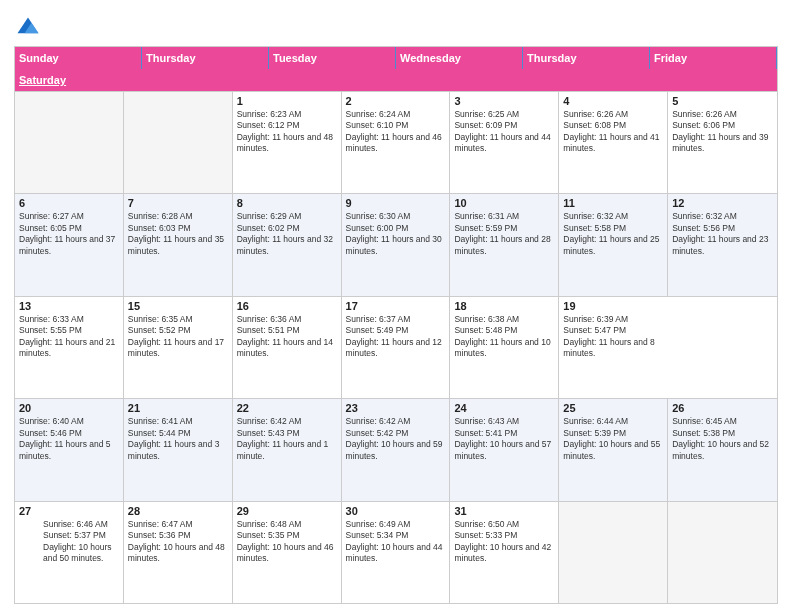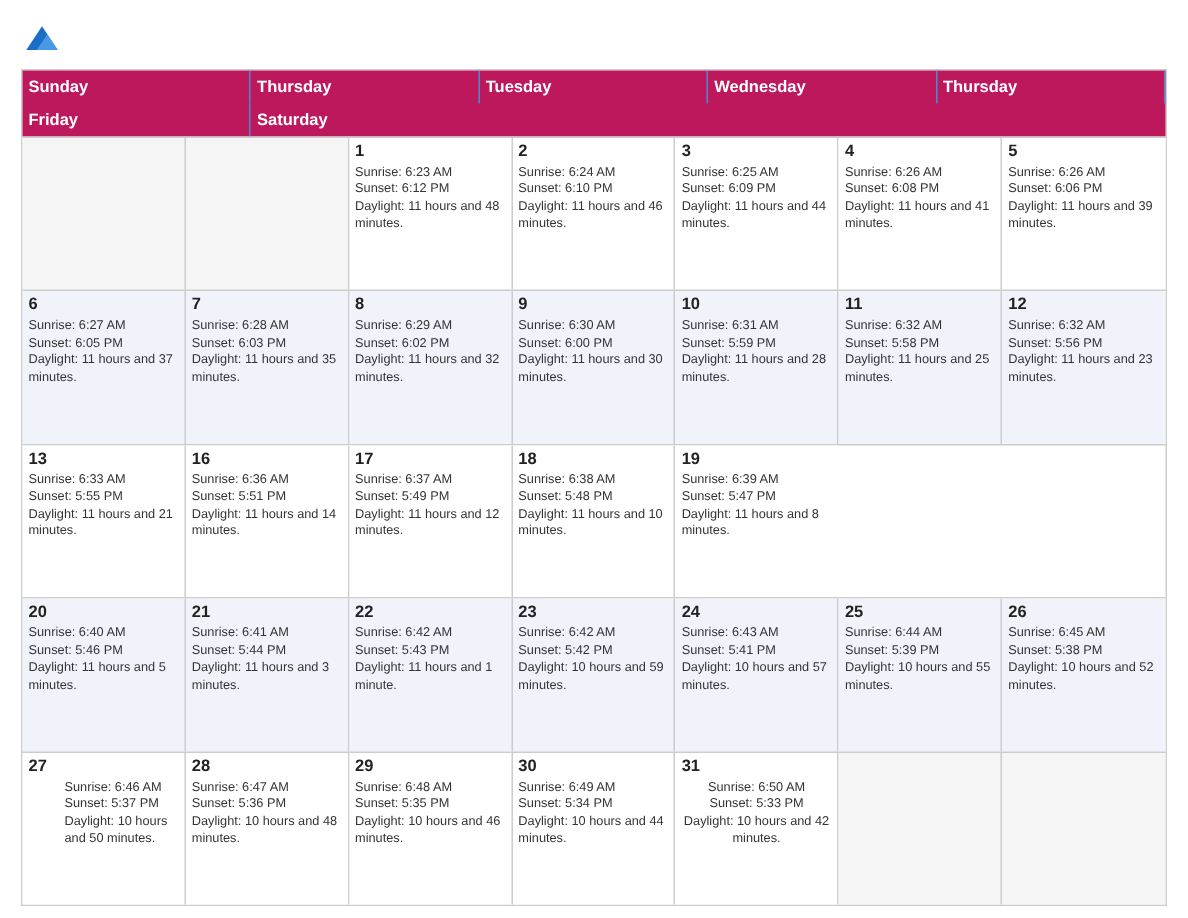--- a/index.html
+++ b/index.html
@@ -64,32 +64,32 @@
       margin-top: 2px;
     }
     .calendar {
       flex: 1;
       display: flex;
       flex-direction: column;
       border: 1px solid #ccc;
     }
     .cal-header-row {
       display: grid;
-      grid-template-columns: repeat(5, 1fr);
-      background: #be185d;
+      grid-template-columns: repeat(6, 1fr);
+      background: #ec4899;
     }
     .cal-header-cell {
       color: #fff;
       font-size: 11px;
       font-weight: bold;
       padding: 5px 4px;
       text-align: left;
       border-right: 1px solid #4a8ad0;
     }
-    .cal-header-cell:last-child { border-right: none; }
+    .cal-header-cell:last-child { border-right: none; text-decoration: underline; }
     .cal-body {
       display: flex;
       flex-direction: column;
       flex: 1;
     }
     .cal-week {
       display: grid;
       grid-template-columns: repeat(7, 1fr);
       flex: 1;
       border-top: 1px solid #ccc;
@@ -230,20 +230,26 @@
           </div>
         </div>
         <div class="cal-week">
           <div class="cal-cell">
             <span class="day-num">13</span>
             <div class="day-detail" style="white-space: pre-line;">Sunrise: 6:33 AM
 Sunset: 5:55 PM
 Daylight: 11 hours and 21 minutes.</div>
           </div>
           <div class="cal-cell">
+            <span class="day-num">15</span>
+            <div class="day-detail" style="white-space: pre-line;">Sunrise: 6:35 AM
+Sunset: 5:52 PM
+Daylight: 11 hours and 17 minutes.</div>
+          </div>
+          <div class="cal-cell">
             <span class="day-num">16</span>
             <div class="day-detail" style="white-space: pre-line;">Sunrise: 6:36 AM
 Sunset: 5:51 PM
 Daylight: 11 hours and 14 minutes.</div>
           </div>
           <div class="cal-cell">
             <span class="day-num">17</span>
             <div class="day-detail" style="white-space: pre-line;">Sunrise: 6:37 AM
 Sunset: 5:49 PM
 Daylight: 11 hours and 12 minutes.</div>
@@ -325,21 +331,21 @@
 Daylight: 10 hours and 46 minutes.</div>
           </div>
           <div class="cal-cell">
             <span class="day-num">30</span>
             <div class="day-detail" style="white-space: pre-line;">Sunrise: 6:49 AM
 Sunset: 5:34 PM
 Daylight: 10 hours and 44 minutes.</div>
           </div>
           <div class="cal-cell">
             <span class="day-num">31</span>
-            <div class="day-detail" style="white-space: pre-line; text-align: center;">Sunrise: 6:50 AM
+            <div class="day-detail" style="white-space: pre-line;">Sunrise: 6:50 AM
 Sunset: 5:33 PM
 Daylight: 10 hours and 42 minutes.</div>
           </div>
           <div class="cal-cell empty"></div>
           <div class="cal-cell empty"></div>
         </div>
       </div>
   </div>
 </div>
 

